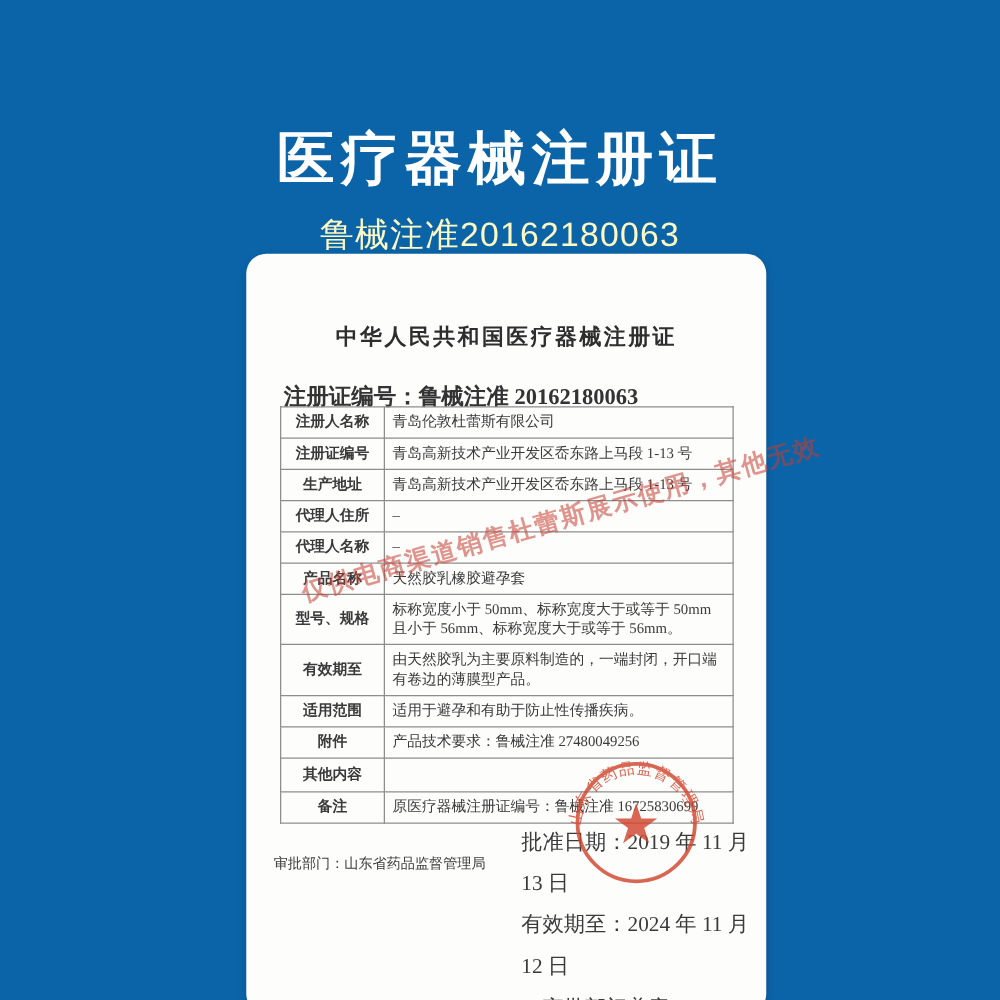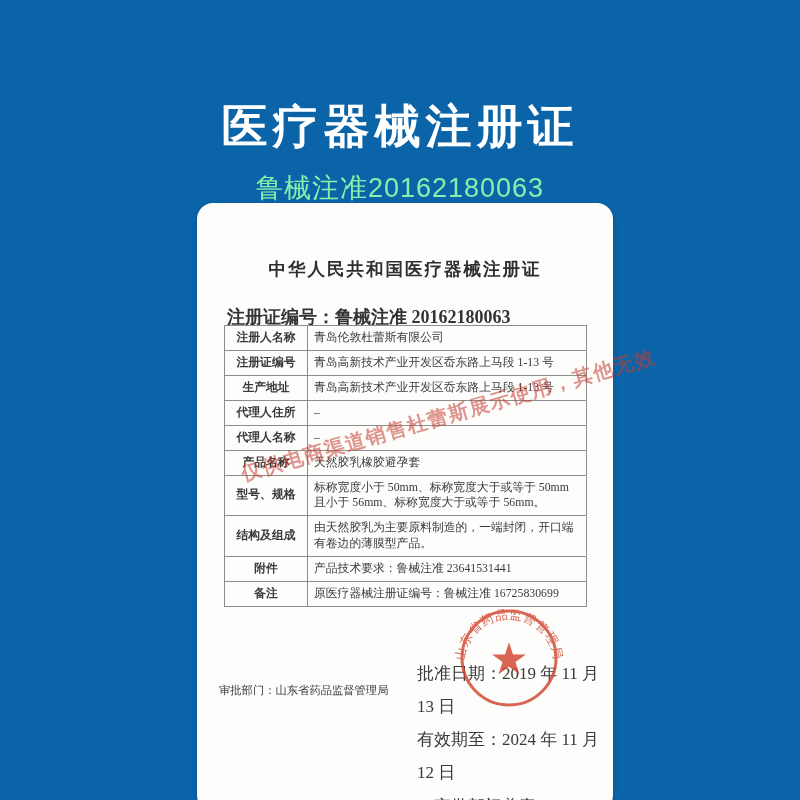--- a/index.html
+++ b/index.html
@@ -7,21 +7,21 @@
     width:800px;height:800px;position:relative;overflow:hidden;
     background:#0b64a8;
     font-family:"Liberation Sans","DejaVu Sans",sans-serif;
   }
   
   .page-title{
     color:#ffffff;font-size:46px;font-weight:bold;text-align:center;
     padding-top:70px;letter-spacing:5px;line-height:1.15;margin-top:30px;
   }
   .page-subtitle{
-    color:#86efac;font-size:27px;text-align:center;margin-top:17px;letter-spacing:1px;
+    color:#fef9c3;font-size:27px;text-align:center;margin-top:17px;letter-spacing:1px;
   }
   
   .card{
     position:absolute;left:197px;top:203px;width:416px;height:608px;
     background:#fdfdfc;border-radius:16px;
     box-shadow:0 2px 6px rgba(0,0,0,.15);
   }
   .cert-inner{
     position:relative;width:100%;height:100%;
     font-family:"Liberation Serif","DejaVu Serif",serif;
@@ -95,26 +95,34 @@
       </tr>
       <tr>
         <td class="lbl">产品名称</td>
         <td>天然胶乳橡胶避孕套</td>
       </tr>
       <tr>
         <td class="lbl">型号、规格</td>
         <td>标称宽度小于 50mm、标称宽度大于或等于 50mm 且小于 56mm、标称宽度大于或等于 56mm。</td>
       </tr>
       <tr>
-        <td class="lbl">结构及组成</td>
+        <td class="lbl">有效期至</td>
         <td>由天然胶乳为主要原料制造的，一端封闭，开口端有卷边的薄膜型产品。</td>
       </tr>
       <tr>
+        <td class="lbl">适用范围</td>
+        <td>适用于避孕和有助于防止性传播疾病。</td>
+      </tr>
+      <tr>
         <td class="lbl">附件</td>
-        <td>产品技术要求：鲁械注准 23641531441</td>
+        <td>产品技术要求：鲁械注准 27480049256</td>
+      </tr>
+      <tr>
+        <td class="lbl">其他内容</td>
+        <td class="empty"></td>
       </tr>
       <tr>
         <td class="lbl">备注</td>
         <td>原医疗器械注册证编号：鲁械注准 16725830699</td>
       </tr>
     </tbody>
       </table>
 
     <div class="footer-left">审批部门：山东省药品监督管理局</div>
     <div class="dates">

